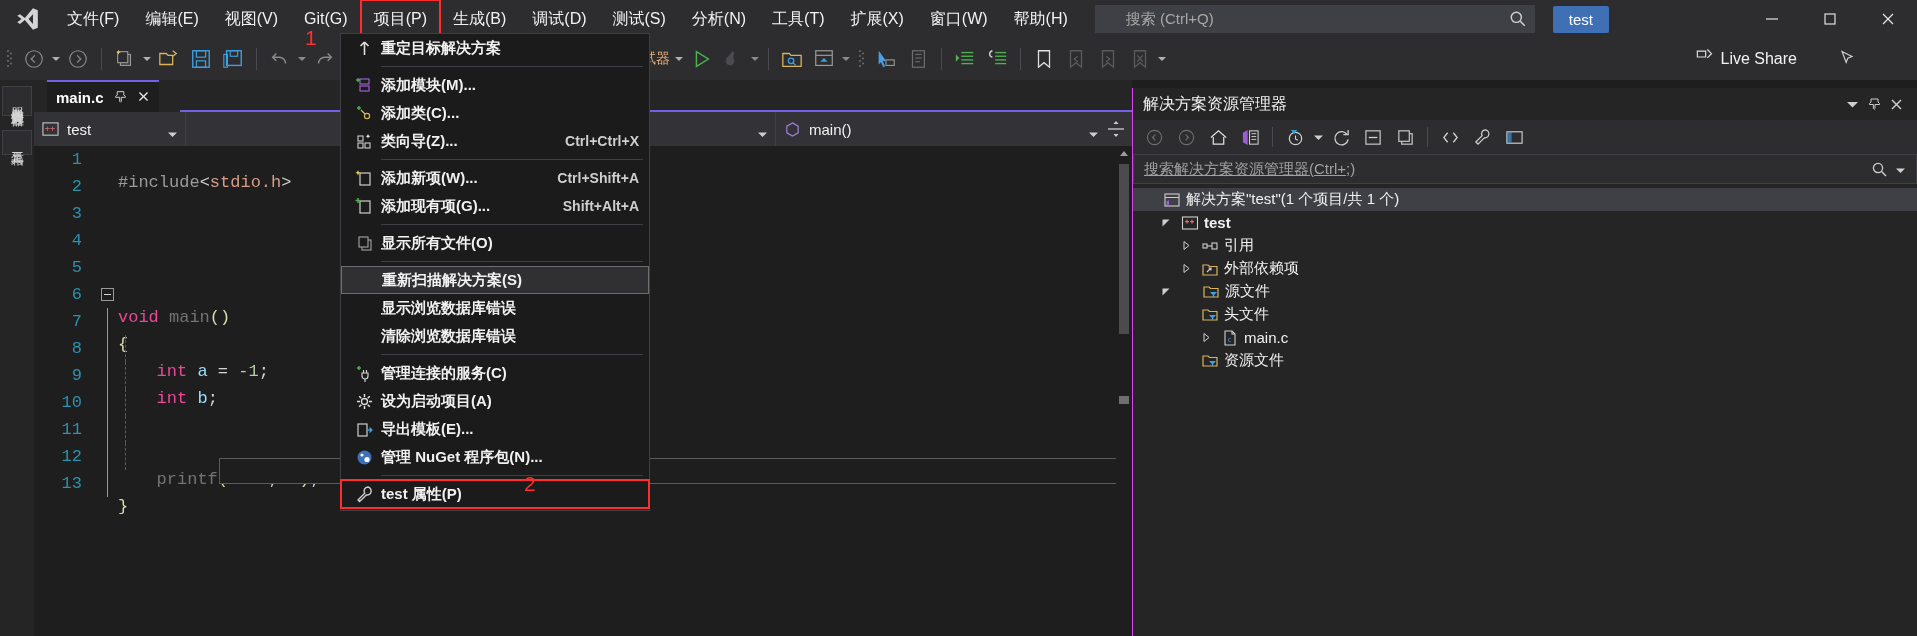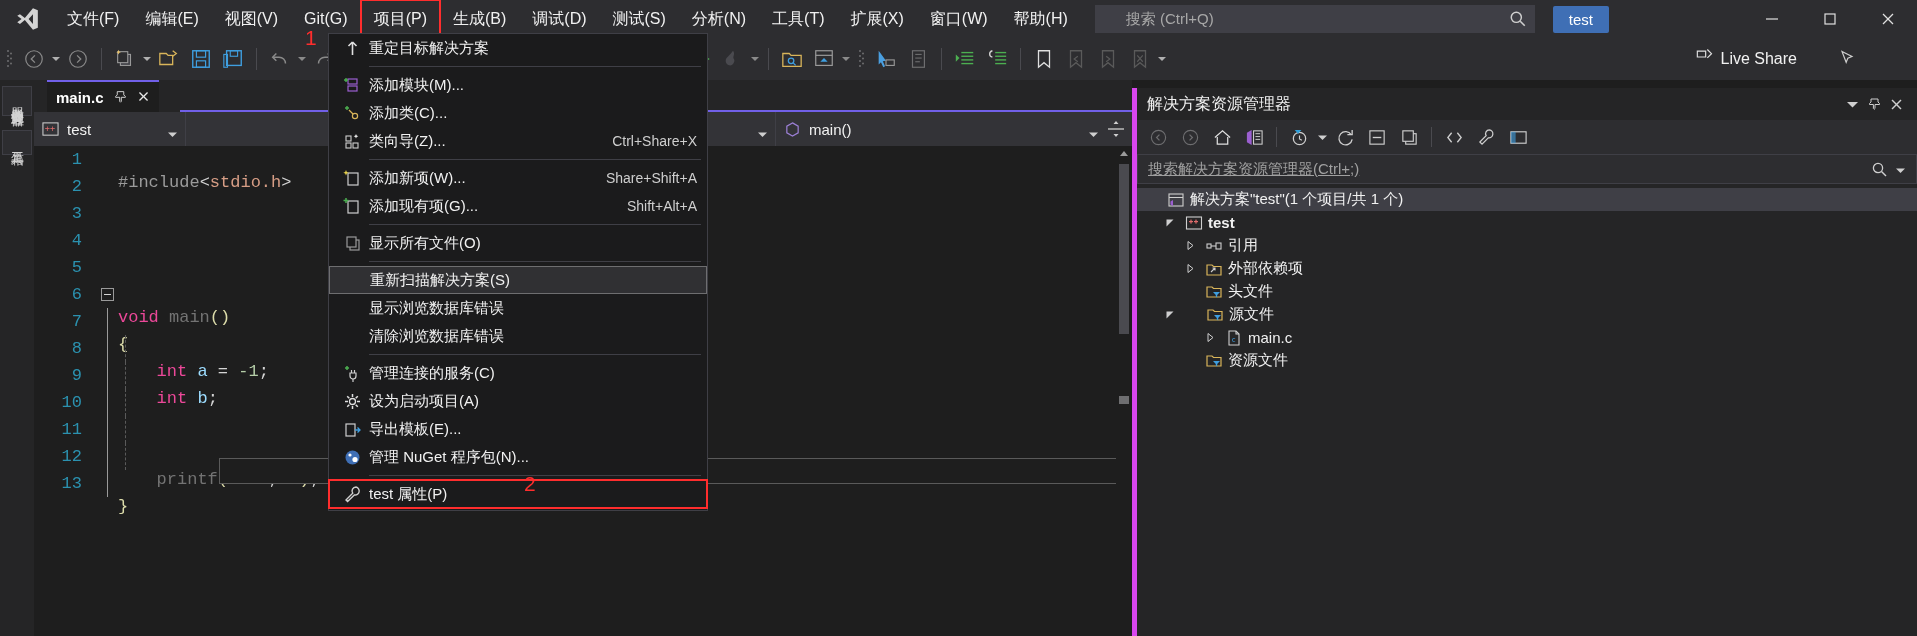--- a/index.html
+++ b/index.html
@@ -115,21 +115,21 @@
   }
   #vscroll{
     position:absolute; right:0; top:66px; width:16px; height:490px; background:#1e1e1e;
   }
   #vscroll .up{ width:16px; height:16px; display:flex; align-items:center; justify-content:center;}
   #vscroll .thumb{ position:absolute; left:3px; top:18px; width:10px; height:170px; background:#4a4a4f; }
   #vscroll .mark{ position:absolute; left:3px; top:250px; width:10px; height:8px; background:#6e6e70;}
   
   #solexp{
     position:absolute; left:1132px; top:88px; width:785px; height:548px; background:#252526;
-    border-left:5px solid #d946ef;
+    border-left:1px solid #d946ef;
   }
   #se-head{ height:32px; display:flex; align-items:center; padding:0 10px; font-size:16px; }
   #se-head .t{ flex:1; }
   #se-head .hbtn{ width:22px; height:22px; display:flex; align-items:center; justify-content:center; }
   #se-head .hbtn svg{ width:13px; height:13px; }
   #se-tools{
     height:34px; background:#2d2d30; display:flex; align-items:center; padding:0 6px; gap:2px;
   }
   .sb{ width:30px; height:30px; display:flex; align-items:center; justify-content:center; }
   .sb svg{ width:19px; height:19px; }
@@ -145,22 +145,22 @@
   .trow{ height:23px; display:flex; align-items:center; gap:5px; padding-left:6px; }
   .trow.sel{ background:#3f3f46; }
   .tw{ width:18px; display:flex; align-items:center; justify-content:center; }
   .tw svg{ width:9px; height:9px; }
   .ticon{ width:19px; height:19px; display:flex; align-items:center; justify-content:center; }
   .ticon svg{ width:18px; height:18px; }
   .tlabel{ white-space:nowrap; }
   .tlabel.b{ font-weight:bold; }
   
   #dropdown{
-    position:absolute; left:328px; top:33px; width:380px; height:478px;
-    background:#1b1b1c; border:1px solid #3f3f46; z-index:50;
+    position:absolute; left:340px; top:33px; width:310px; height:478px;
+    background:#1b1b1c; border:1px solid #3f3f46; z-index:50;font-weight:bold;
   }
   .mi{
     height:28px; display:flex; align-items:center; padding:0 6px; font-size:15px;
     color:#f1f1f1; white-space:nowrap;
   }
   .mi .mic{ width:34px; height:26px; display:flex; align-items:center; justify-content:center; flex:0 0 34px;}
   .mi .mic svg{ width:19px; height:19px; }
   .mi .mlabel{ flex:1; }
   .mi .mkey{ color:#cfcfcf; font-size:14px; padding-left:18px; padding-right:4px; }
   .mi.hov{ border:1px solid #6e6e70; background:#303033; height:28px; }
@@ -813,47 +813,47 @@
       </span>
       <span class="ticon">
         <svg viewBox="0 0 18 18">
             <path d="M2 5h5l1.5 1.5H16V15H2z" fill="none" stroke="#d9b55a" stroke-width="1.2"></path>
             <path d="M6 12l4-4M7.5 8H10v2.5" fill="none" stroke="#cfcfcf" stroke-width="1.1"></path>
           </svg>
       </span>
       <span class="tlabel">外部依赖项</span>
     </div>
 
+    <div class="trow" style="padding-left:24px">
+      <span class="tw">
+        <svg viewBox="0 0 9 9">
+            <path d="M0.5 1.5h7l-7 7z" fill="#cfcfcf"></path>
+          </svg>
+      </span>
+      <span style="width:16px"></span>
+      <span class="ticon">
+        <svg viewBox="0 0 18 18">
+            <path d="M2 4h5l1.5 1.5H16V14H2z" fill="none" stroke="#d9b55a" stroke-width="1.2"></path>
+            <path d="M8 9h7l-2.8 3v2.5l-1.4-1V12z" fill="#3f9fe0"></path>
+          </svg>
+      </span>
+      <span class="tlabel">源文件</span>
+    </div>
+
     <div class="trow" style="padding-left:44px">
       <span class="tw"></span>
       <span class="ticon">
         <svg viewBox="0 0 18 18">
             <path d="M2 4h5l1.5 1.5H16V14H2z" fill="none" stroke="#d9b55a" stroke-width="1.2"></path>
             <path d="M8 9h7l-2.8 3v2.5l-1.4-1V12z" fill="#3f9fe0"></path>
           </svg>
       </span>
       <span class="tlabel">头文件</span>
     </div>
 
-    <div class="trow" style="padding-left:24px">
-      <span class="tw">
-        <svg viewBox="0 0 9 9">
-            <path d="M0.5 1.5h7l-7 7z" fill="#cfcfcf"></path>
-          </svg>
-      </span>
-      <span style="width:16px"></span>
-      <span class="ticon">
-        <svg viewBox="0 0 18 18">
-            <path d="M2 4h5l1.5 1.5H16V14H2z" fill="none" stroke="#d9b55a" stroke-width="1.2"></path>
-            <path d="M8 9h7l-2.8 3v2.5l-1.4-1V12z" fill="#3f9fe0"></path>
-          </svg>
-      </span>
-      <span class="tlabel">源文件</span>
-    </div>
-
     <div class="trow" style="padding-left:64px">
       <span class="tw">
         <svg viewBox="0 0 9 9">
             <path d="M2 0.5l5 4-5 4z" fill="none" stroke="#cfcfcf" stroke-width="1"></path>
           </svg>
       </span>
       <span class="ticon">
         <svg viewBox="0 0 18 18">
             <path d="M4 2h7l3 3v11H4z" fill="none" stroke="#cfcfcf" stroke-width="1.1"></path>
             <path d="M11 2v3h3" fill="none" stroke="#cfcfcf" stroke-width="1.1"></path>
@@ -909,32 +909,32 @@
     <div class="mi">
       <span class="mic">
         <svg viewBox="0 0 19 19">
           <rect x="3" y="4" width="5" height="5" fill="none" stroke="#cfcfcf" stroke-width="1.1"></rect>
           <rect x="3" y="11" width="5" height="5" fill="none" stroke="#cfcfcf" stroke-width="1.1"></rect>
           <rect x="10" y="11" width="5" height="5" fill="none" stroke="#cfcfcf" stroke-width="1.1"></rect>
           <path d="M13 2l.7 1.6L15.3 4.3l-1.6.7L13 6.6l-.7-1.6L10.7 4.3l1.6-.7z" fill="#e8e8e8"></path>
         </svg>
       </span>
       <span class="mlabel">类向导(Z)...</span>
-      <span class="mkey">Ctrl+Share+X</span>
+      <span class="mkey">Ctrl+Ctrl+X</span>
     </div>
     <div class="msep"></div>
     <div class="mi">
       <span class="mic">
         <svg viewBox="0 0 19 19">
           <rect x="5" y="4" width="10" height="12" fill="none" stroke="#cfcfcf" stroke-width="1.2"></rect>
           <path d="M3 1l.8 1.9L5.7 3.7 3.8 4.5 3 6.4l-.8-1.9L.3 3.7l1.9-.8z" fill="#e8d24a"></path>
         </svg>
       </span>
       <span class="mlabel">添加新项(W)...</span>
-      <span class="mkey">Share+Shift+A</span>
+      <span class="mkey">Ctrl+Shift+A</span>
     </div>
     <div class="mi">
       <span class="mic">
         <svg viewBox="0 0 19 19">
           <rect x="5" y="4" width="10" height="12" fill="none" stroke="#cfcfcf" stroke-width="1.2"></rect>
           <path d="M3 1v5M0.5 3.5h5" stroke="#4caf50" stroke-width="1.5"></path>
         </svg>
       </span>
       <span class="mlabel">添加现有项(G)...</span>
       <span class="mkey">Shift+Alt+A</span>

